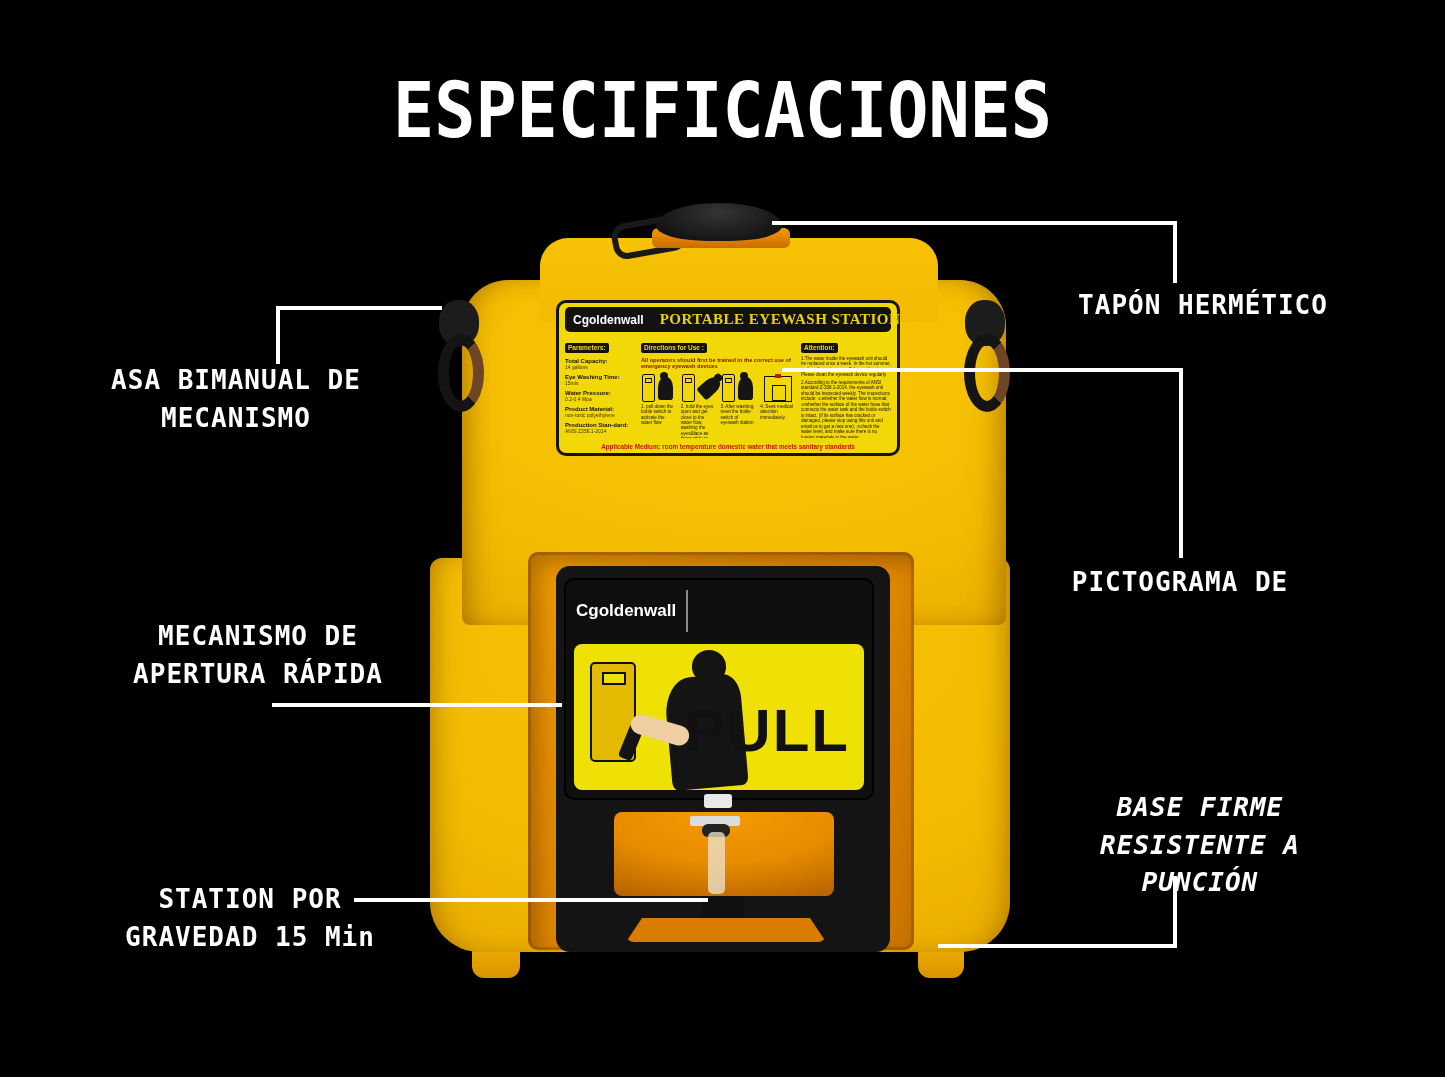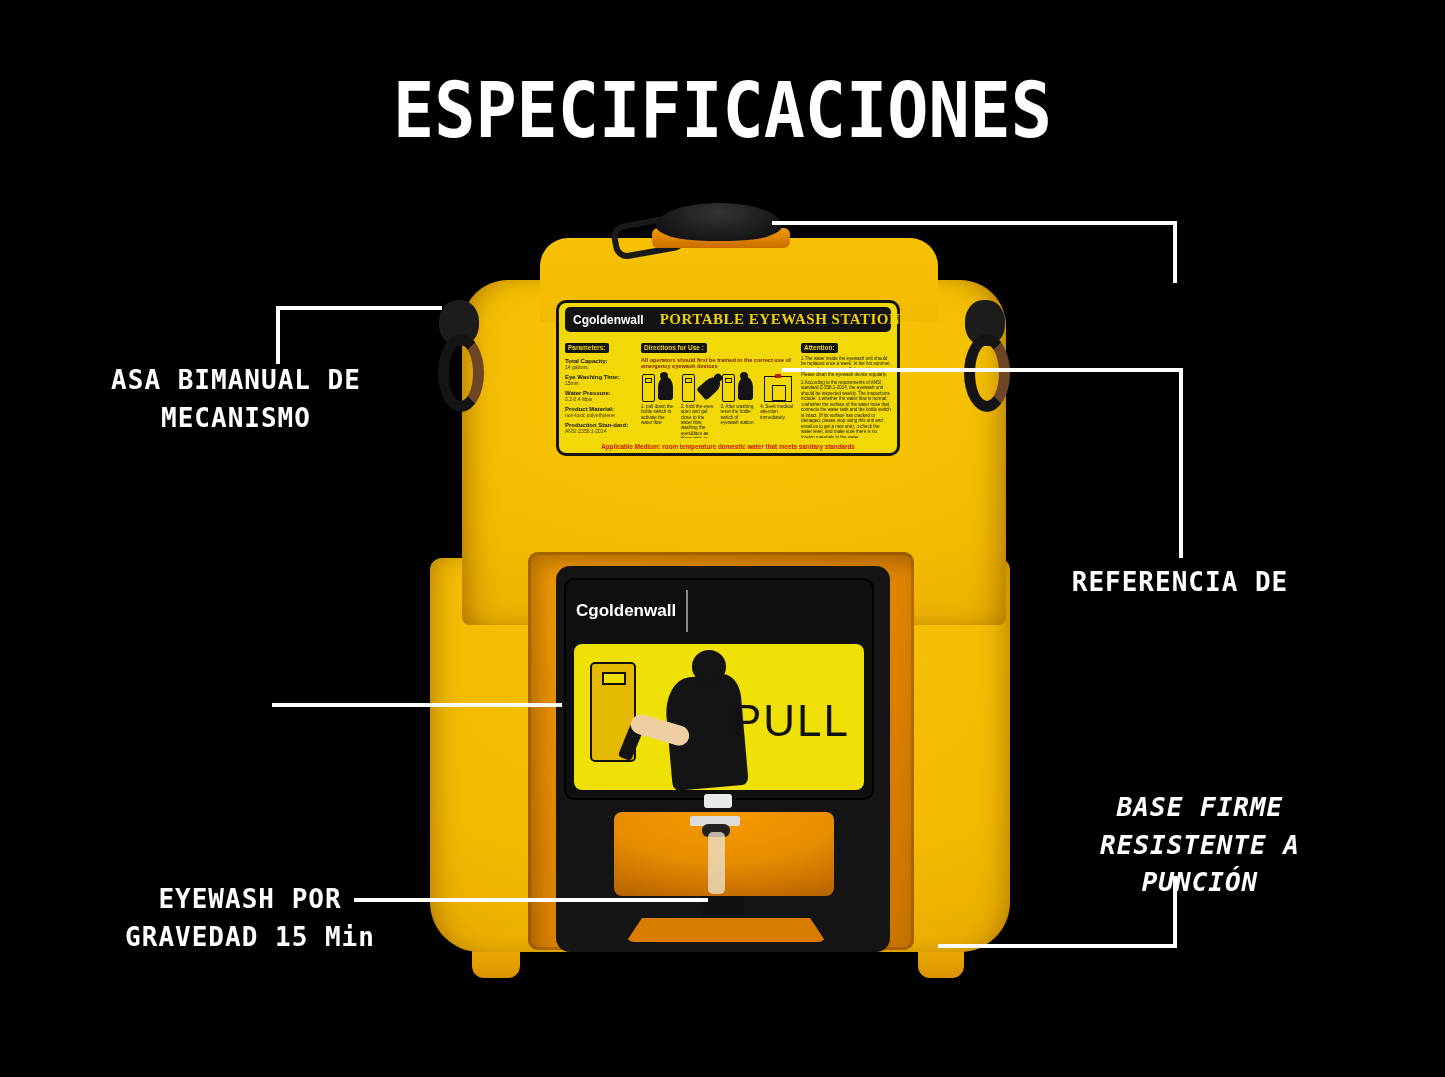--- a/index.html
+++ b/index.html
@@ -114,21 +114,21 @@
   .pg-slot{position:absolute;left:28px;top:28px;width:20px;height:9px;background:#efe006;border:2px solid #111;}
   .pg-head{position:absolute;left:118px;top:6px;width:34px;height:32px;background:#141414;
            border-radius:50% 50% 45% 45%;}
   .pg-body{position:absolute;left:94px;top:32px;width:76px;height:112px;background:#141414;
            border-radius:34% 22% 8% 8%;transform:rotate(-5deg);}
   .pg-arm{position:absolute;left:56px;top:76px;width:60px;height:20px;background:#efcfa2;
           border-radius:10px;transform:rotate(16deg);}
   .pg-handle{position:absolute;left:50px;top:80px;width:14px;height:36px;background:#141414;
              border-radius:4px;transform:rotate(22deg);}
   .pl-pull{position:absolute;right:14px;top:52px;font-family:"Liberation Sans",sans-serif;
-           font-weight:normal;font-size:44px;color:#111;letter-spacing:2px;}
+           font-weight:bold;font-size:60px;color:#111;letter-spacing:2px;}
   
   .basin{position:absolute;left:58px;top:246px;width:220px;height:84px;border-radius:8px;
          background:radial-gradient(130% 150% at 50% 0%,#f59b00 0%,#e88c00 40%,#b86400 75%,#7a4400 100%);}
   .nozzle-stem{position:absolute;left:148px;top:228px;width:28px;height:14px;background:#e9e9e9;border-radius:3px;}
   .nozzle-bracket{position:absolute;left:134px;top:250px;width:50px;height:10px;background:#dcdcdc;border-radius:2px;}
   .nozzle-ring{position:absolute;left:146px;top:258px;width:28px;height:13px;background:#222;border-radius:6px;}
   .nozzle-tube{position:absolute;left:152px;top:266px;width:17px;height:62px;
                background:rgba(235,225,205,.78);border-radius:5px;}
   .tray-strut{position:absolute;left:146px;top:330px;width:42px;height:40px;background:#101010;}
   .tray-glow{position:absolute;left:70px;top:352px;width:200px;height:24px;background:#d97c00;
@@ -256,29 +256,36 @@
   <div class="line ln-tapon-v"></div>
   <div class="line ln-asa-h"></div>
   <div class="line ln-asa-v"></div>
   <div class="line ln-pict-h"></div>
   <div class="line ln-pict-v"></div>
   <div class="line ln-mec-h"></div>
   <div class="line ln-base-v"></div>
   <div class="line ln-base-h"></div>
   <div class="line ln-flu-h"></div>
 
+  <div class="callout" id="c-tapon">
+    <span>TAPÓN HERMÉTICO</span>
+  </div>
   <div class="callout" id="c-asa">
     <span>ASA BIMANUAL DE</span><br>
     <span>MECANISMO</span>
   </div>
   <div class="callout" id="c-pict">
-    <span>REFERENCIA DE</span><br>
+    <span>PICTOGRAMA DE</span><br>
+  </div>
+  <div class="callout" id="c-mec">
+    <span>MECANISMO DE</span><br>
+    <span>APERTURA RÁPIDA</span>
   </div>
   <div class="callout" id="c-base">
     <span>BASE FIRME</span><br>
     <span>RESISTENTE A PUNCIÓN</span>
   </div>
   <div class="callout" id="c-flu">
-    <span>EYEWASH POR</span><br>
+    <span>STATION POR</span><br>
     <span>GRAVEDAD 15 Min</span>
   </div>
 
 </div>
 
 </body></html>

